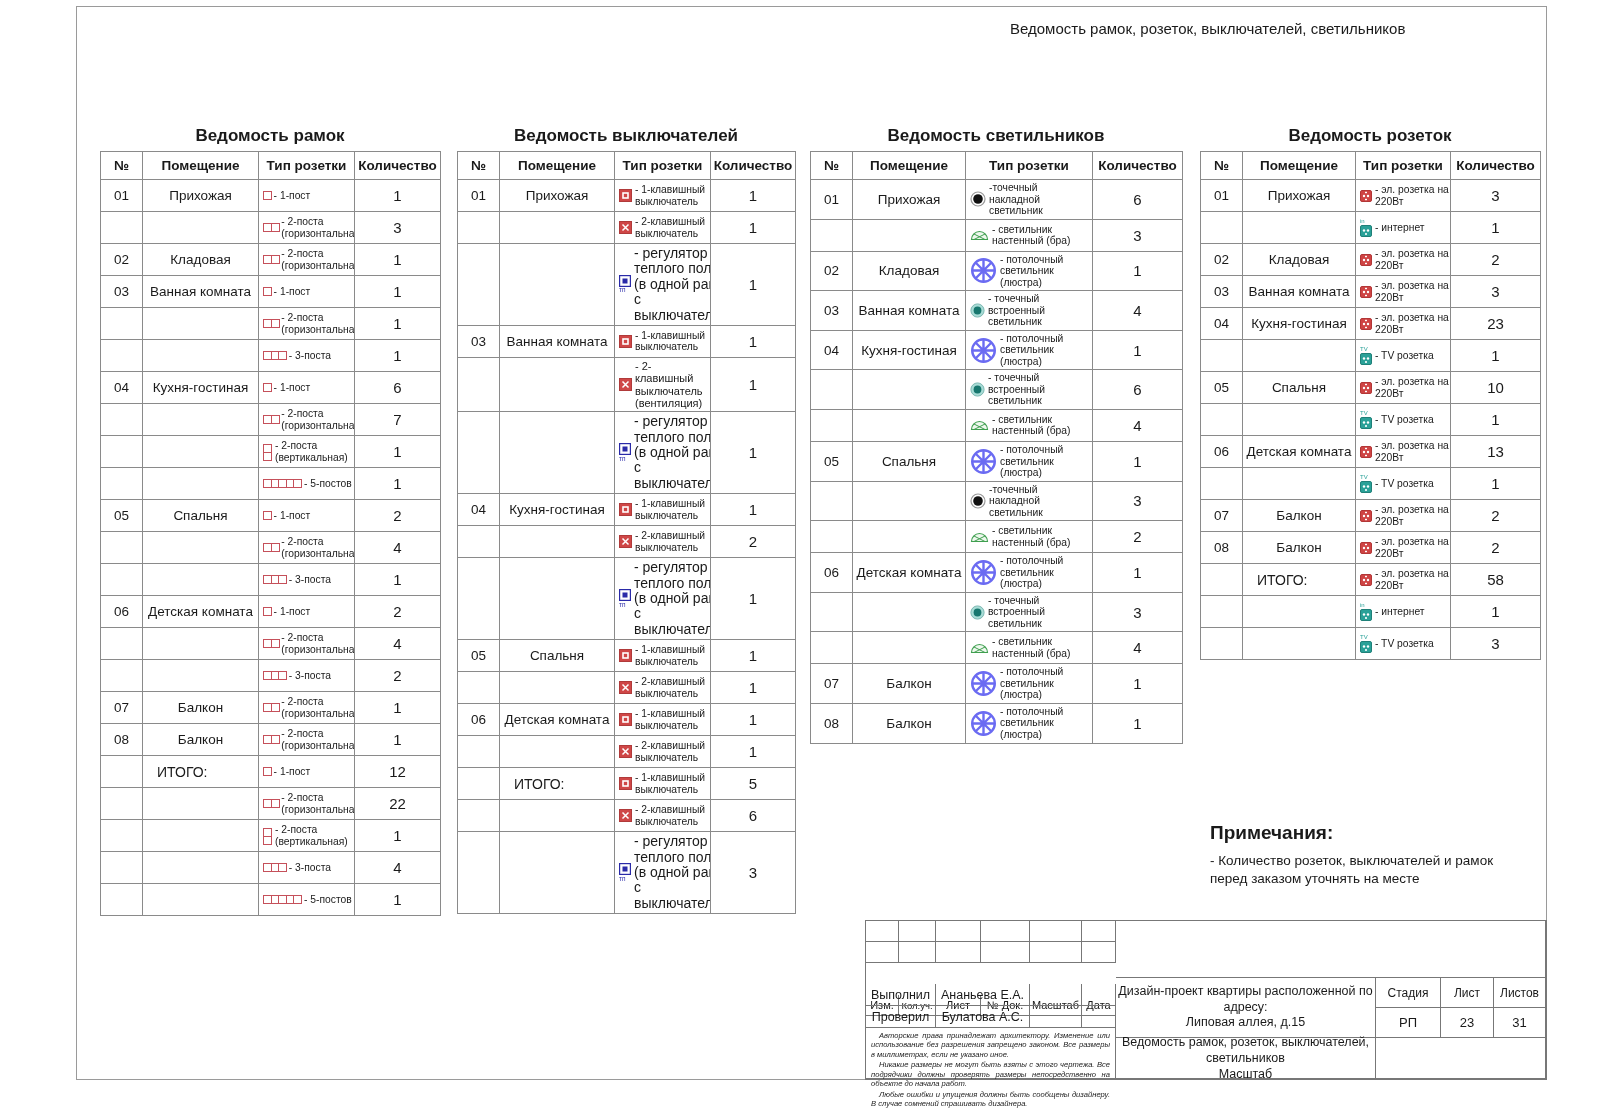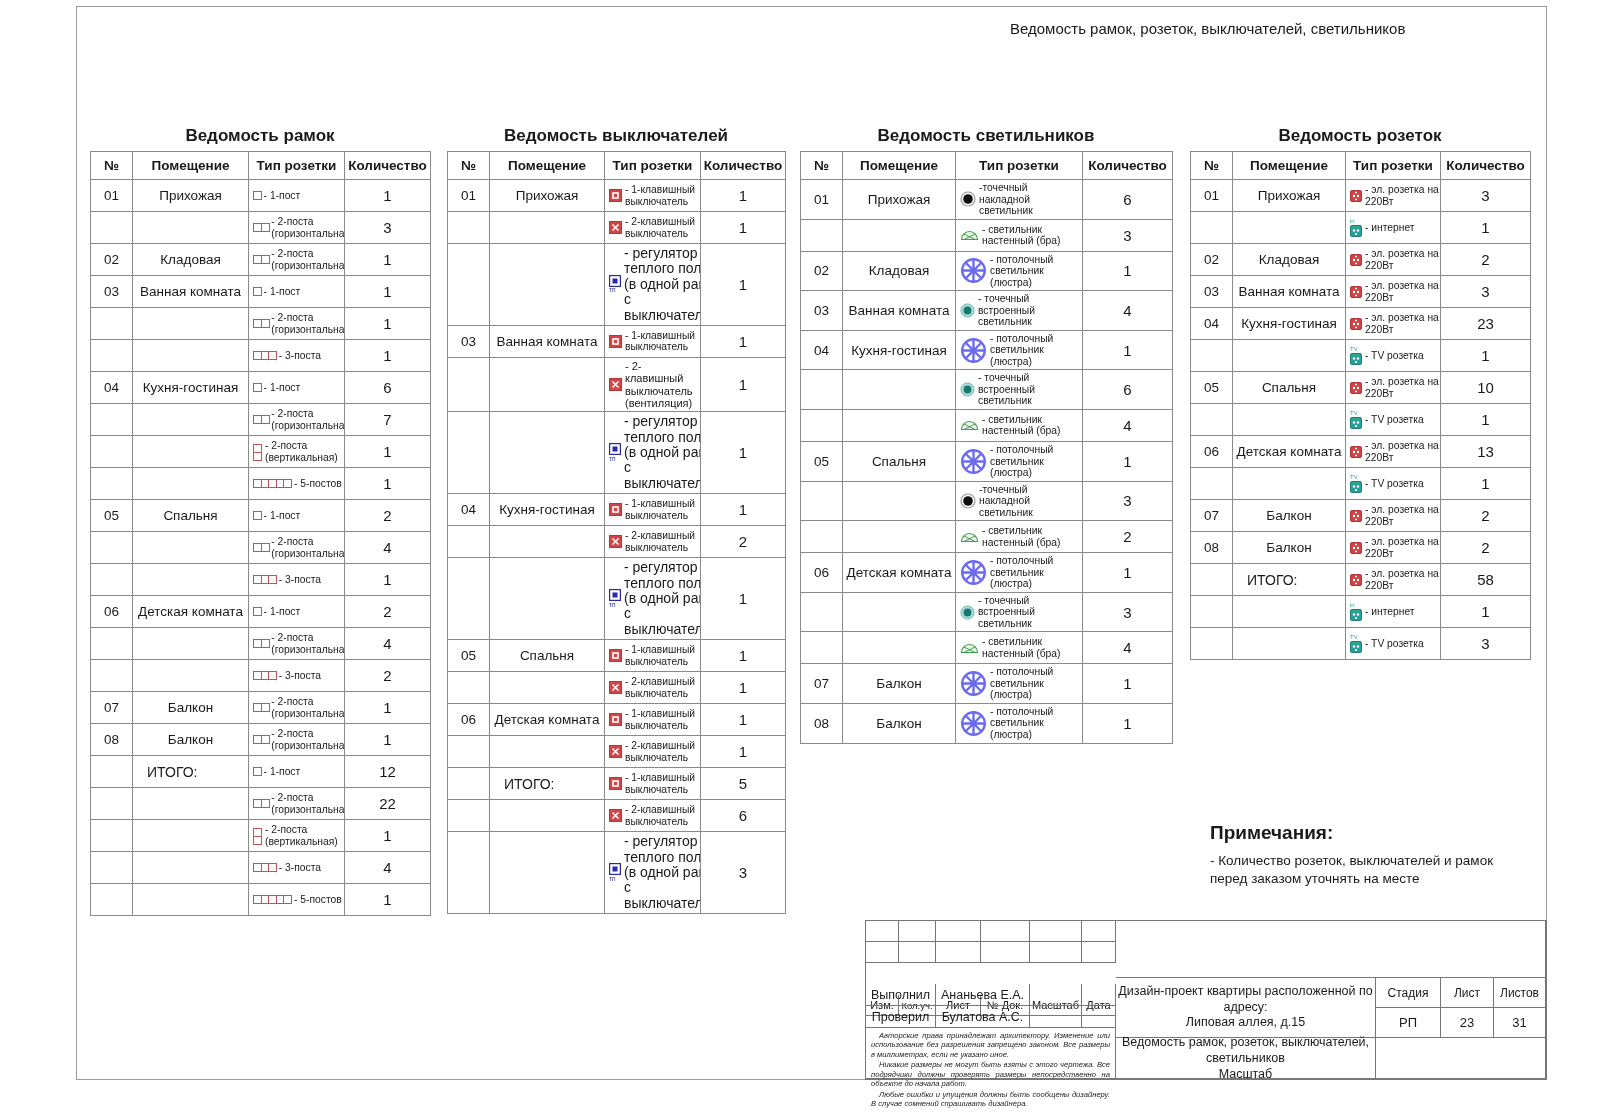--- a/index.html
+++ b/index.html
@@ -1,19 +1,19 @@
 <!DOCTYPE html>
 <html><head>
 <meta charset="utf-8">
 <style>
   html,body{margin:0;padding:0;background:#fff;}
   body{width:1600px;height:1113px;position:relative;font-family:"Liberation Sans",sans-serif;color:#1a1a1a;overflow:hidden;}
   .sheet-frame{position:absolute;left:76px;top:6px;width:1469px;height:1072px;border:1px solid #9a9a9a;}
   .main-title{position:absolute;top:20px;left:1010px;width:540px;font-size:15px;text-underline-offset:4px;white-space:nowrap;}
-  .vtable{position:absolute;}
+  .vtable{position:absolute;margin-left:10px;}
   .table-title{text-align:center;font-weight:bold;font-size:17px;margin-bottom:5px;}
   table{border-collapse:collapse;table-layout:fixed;width:100%;}
   th,td{border:1px solid #8a8a8a;overflow:hidden;}
   th{font-size:13.5px;font-weight:bold;padding:6px 1px;background:#fff;}
   td{height:27px;padding:2px 1px;}
   td.c-num{text-align:center;font-size:13.5px;}
   td.c-room{text-align:center;font-size:13.5px;}
   td.c-room.itogo{text-align:left;padding-left:14px;font-size:14px;}
   td.c-qty{text-align:center;font-size:15px;}
   td.c-type{padding:2px 1px 2px 4px;}

